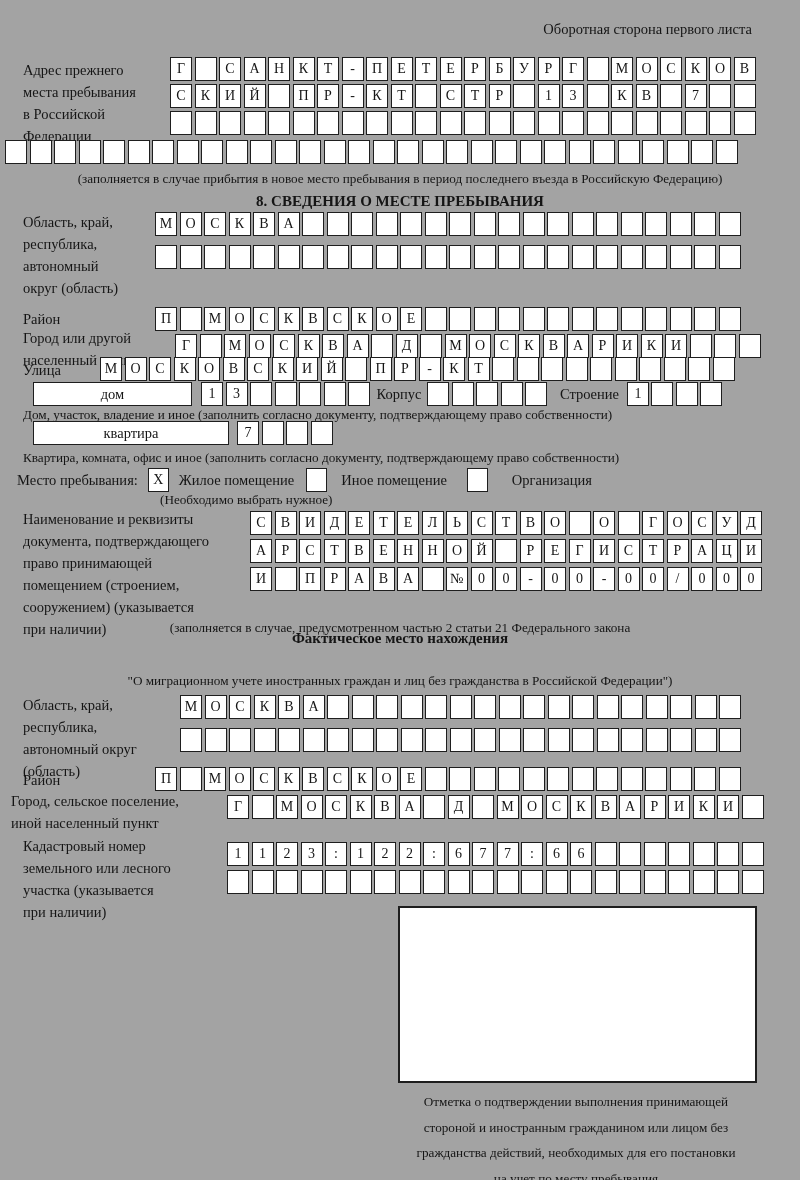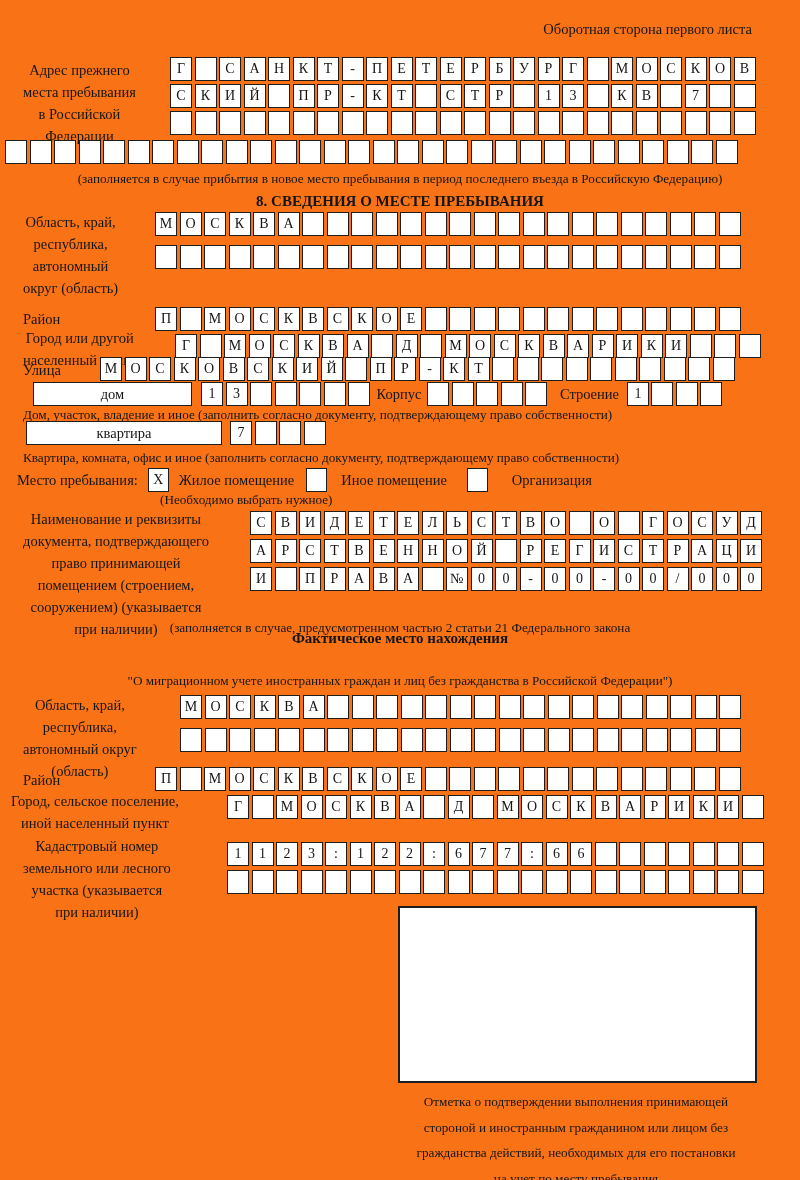--- a/index.html
+++ b/index.html
@@ -1,22 +1,22 @@
 <!DOCTYPE html>
 <html><head>
 <meta charset="utf-8">
 <style>
   html,body { margin:0; padding:0; background:#ffffff; }
   #form {
-    position:relative; width:800px; height:1180px; background:#f97316;
+    position:relative; width:800px; height:1180px; background:#a3a3a3;
     font-family:"Liberation Serif", serif; color:#151515; overflow:hidden;
   }
   .abs { position:absolute; }
   .label { font-size:14.5px; line-height:22px; white-space:nowrap; }
-  .label div { height:22px;text-align:center; }
+  .label div { height:22px; }
   .note { font-size:13.2px; white-space:nowrap; }
   .hdr { font-weight:bold; font-size:15px; text-align:center; width:800px; left:0; }
   .center { text-align:center; width:800px; left:0; }
   .boxrow { position:absolute; white-space:nowrap; height:26px; }
   .cbox {
     display:inline-block; box-sizing:content-box; width:20px; height:22px;
     border:1.5px solid #1e1e1e; margin-right:2.5px; text-align:center;
     font-size:14px; line-height:22px; vertical-align:top; background:#fff;
   }
   .widebox {
@@ -75,21 +75,21 @@
   <div class="boxrow" style="left:175px; top:334px;"><span class="cbox">Г</span><span class="cbox"></span><span class="cbox">М</span><span class="cbox">О</span><span class="cbox">С</span><span class="cbox">К</span><span class="cbox">В</span><span class="cbox">А</span><span class="cbox"></span><span class="cbox">Д</span><span class="cbox"></span><span class="cbox">М</span><span class="cbox">О</span><span class="cbox">С</span><span class="cbox">К</span><span class="cbox">В</span><span class="cbox">А</span><span class="cbox">Р</span><span class="cbox">И</span><span class="cbox">К</span><span class="cbox">И</span><span class="cbox"></span><span class="cbox"></span><span class="cbox"></span></div>
 
   <div class="abs label" style="left:23px; top:359px;">Улица</div>
   <div class="boxrow" style="left:100px; top:357px;"><span class="cbox">М</span><span class="cbox">О</span><span class="cbox">С</span><span class="cbox">К</span><span class="cbox">О</span><span class="cbox">В</span><span class="cbox">С</span><span class="cbox">К</span><span class="cbox">И</span><span class="cbox">Й</span><span class="cbox"></span><span class="cbox">П</span><span class="cbox">Р</span><span class="cbox">-</span><span class="cbox">К</span><span class="cbox">Т</span><span class="cbox"></span><span class="cbox"></span><span class="cbox"></span><span class="cbox"></span><span class="cbox"></span><span class="cbox"></span><span class="cbox"></span><span class="cbox"></span><span class="cbox"></span><span class="cbox"></span></div>
 
   <div class="boxrow" style="left:33px; top:382px;">
     <span class="widebox" style="width:157px; margin-right:9px;">дом</span><span><span class="cbox">1</span><span class="cbox">3</span><span class="cbox"></span><span class="cbox"></span><span class="cbox"></span><span class="cbox"></span><span class="cbox"></span></span><span class="inlbl" style="margin:0 6px 0 4px;">Корпус</span><span><span class="cbox"></span><span class="cbox"></span><span class="cbox"></span><span class="cbox"></span><span class="cbox"></span></span><span class="inlbl" style="margin:0 8px 0 10px;">Строение</span><span><span class="cbox">1</span><span class="cbox"></span><span class="cbox"></span><span class="cbox"></span></span>
   </div>
   <div class="abs note" style="left:23px; top:407px;">Дом, участок, владение и иное (заполнить согласно документу, подтверждающему право собственности)</div>
 
-  <div class="boxrow" style="left:26px; top:421px;">
+  <div class="boxrow" style="left:33px; top:421px;">
     <span class="widebox" style="width:194px; margin-right:8px;">квартира</span><span><span class="cbox">7</span><span class="cbox"></span><span class="cbox"></span><span class="cbox"></span></span>
   </div>
   <div class="abs note" style="left:23px; top:450px;">Квартира, комната, офис и иное (заполнить согласно документу, подтверждающему право собственности)</div>
 
   <div class="boxrow" style="left:17px; top:468px;">
     <span class="inlbl" style="margin-right:10px;">Место пребывания:</span><span class="ckbox">X</span><span class="inlbl" style="margin:0 12px 0 10px;">Жилое помещение</span><span class="ckbox"></span><span class="inlbl" style="margin:0 20px 0 14px;">Иное помещение</span><span class="ckbox"></span><span class="inlbl" style="margin-left:24px;">Организация</span>
   </div>
   <div class="abs note" style="left:160px; top:492px;">(Необходимо выбрать нужное)</div>
 
   <div class="abs label" style="left:23px; top:509px; line-height:21.5px;">

